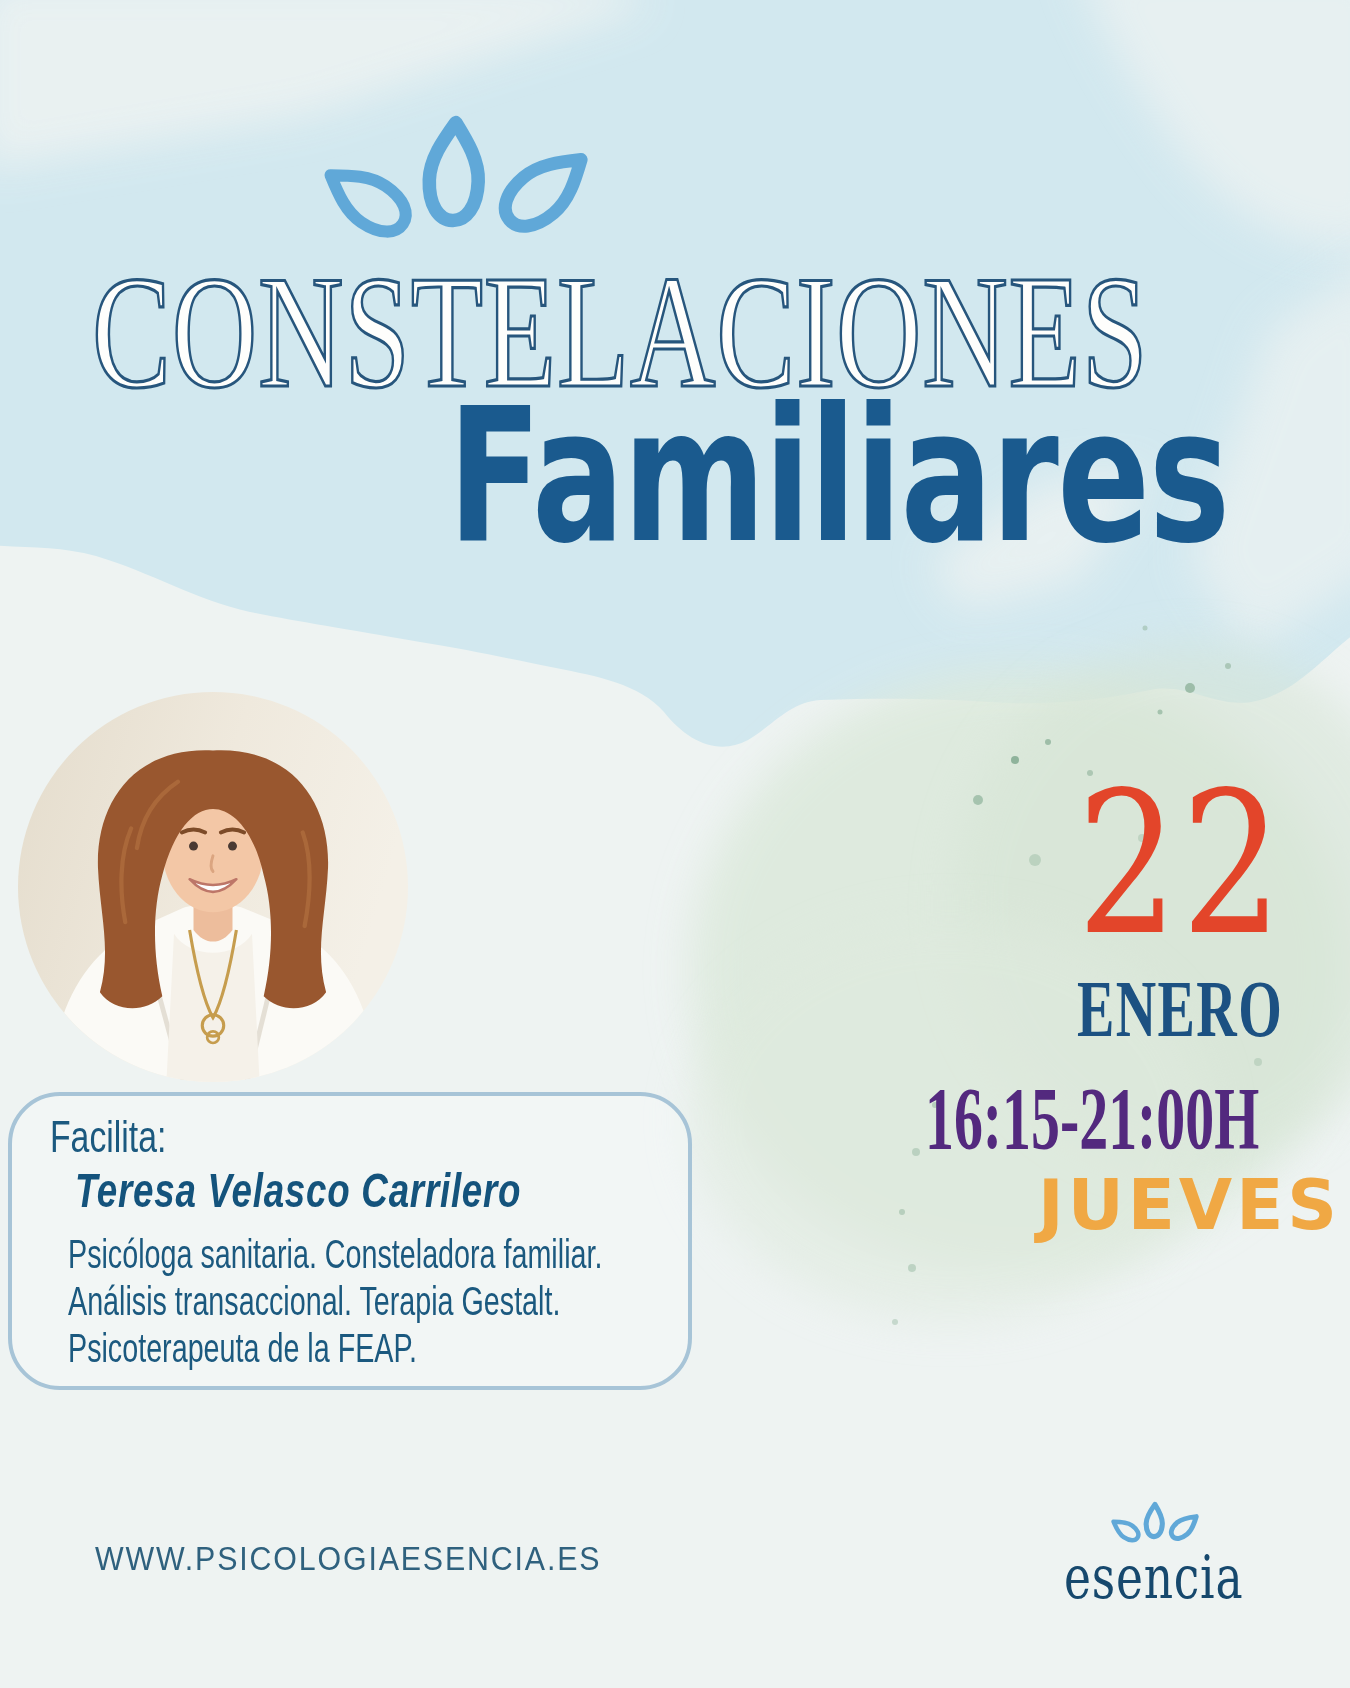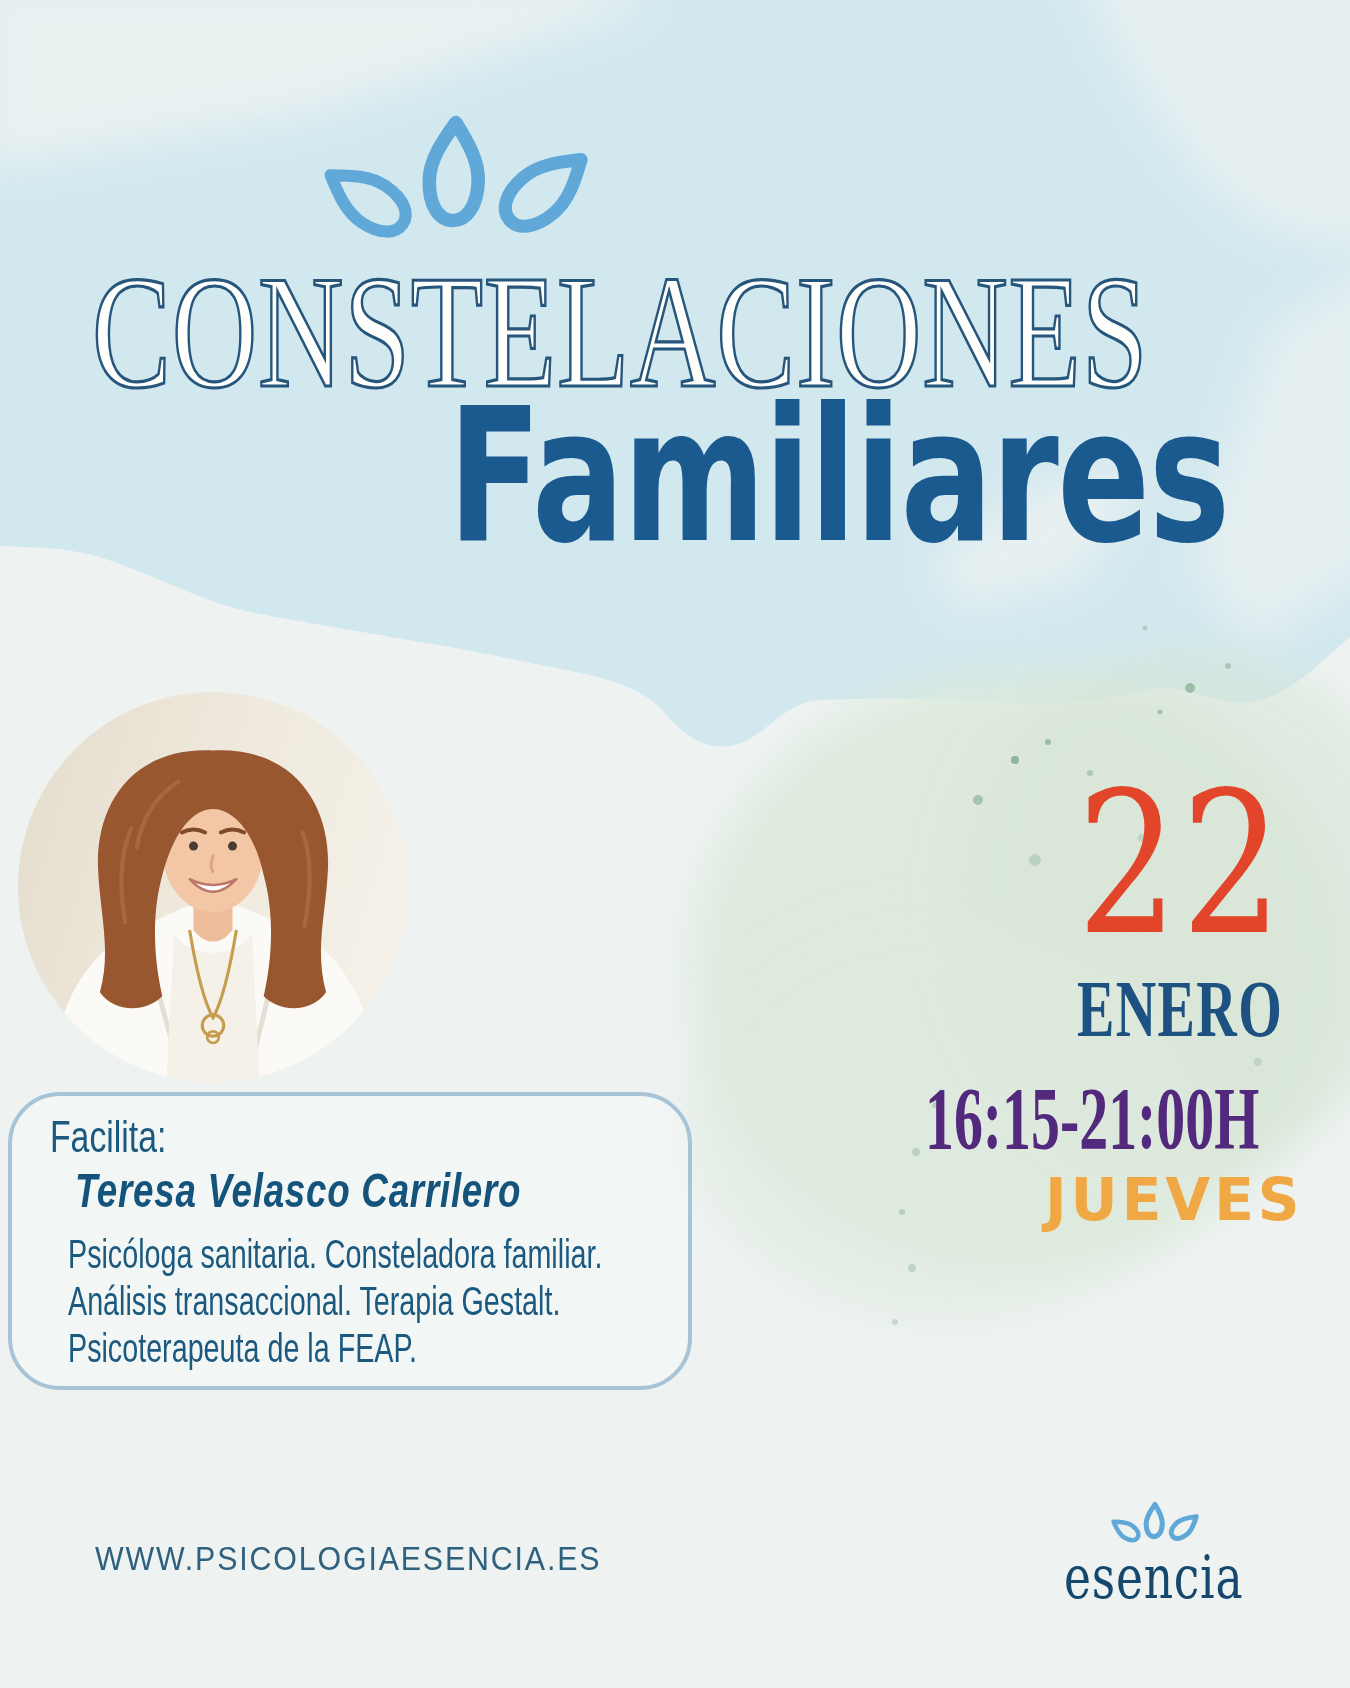--- a/index.html
+++ b/index.html
@@ -59,25 +59,24 @@
     left:925px;top:1074px;
     font-family:"Liberation Serif",serif;
     font-size:89px;line-height:1;font-weight:bold;
     color:#53297e;
     white-space:nowrap;
     transform:scaleX(0.65);transform-origin:left top;
   }
   .weekday{
     left:1038px;top:1171px;
     font-family:"DejaVu Sans","Liberation Sans",sans-serif;
-    font-size:58px;line-height:1;font-weight:bold;
+    font-size:69px;line-height:1;font-weight:bold;
     color:#f0a844;
     white-space:nowrap;
     letter-spacing:4px;
-    margin-left:7px;
   }
 
   
   .card{
     left:8px;top:1092px;width:684px;height:298px;
     border:4px solid #a7c4d7;
     border-radius:52px;
     background:rgba(248,252,251,0.35);
     box-sizing:border-box;
   }

